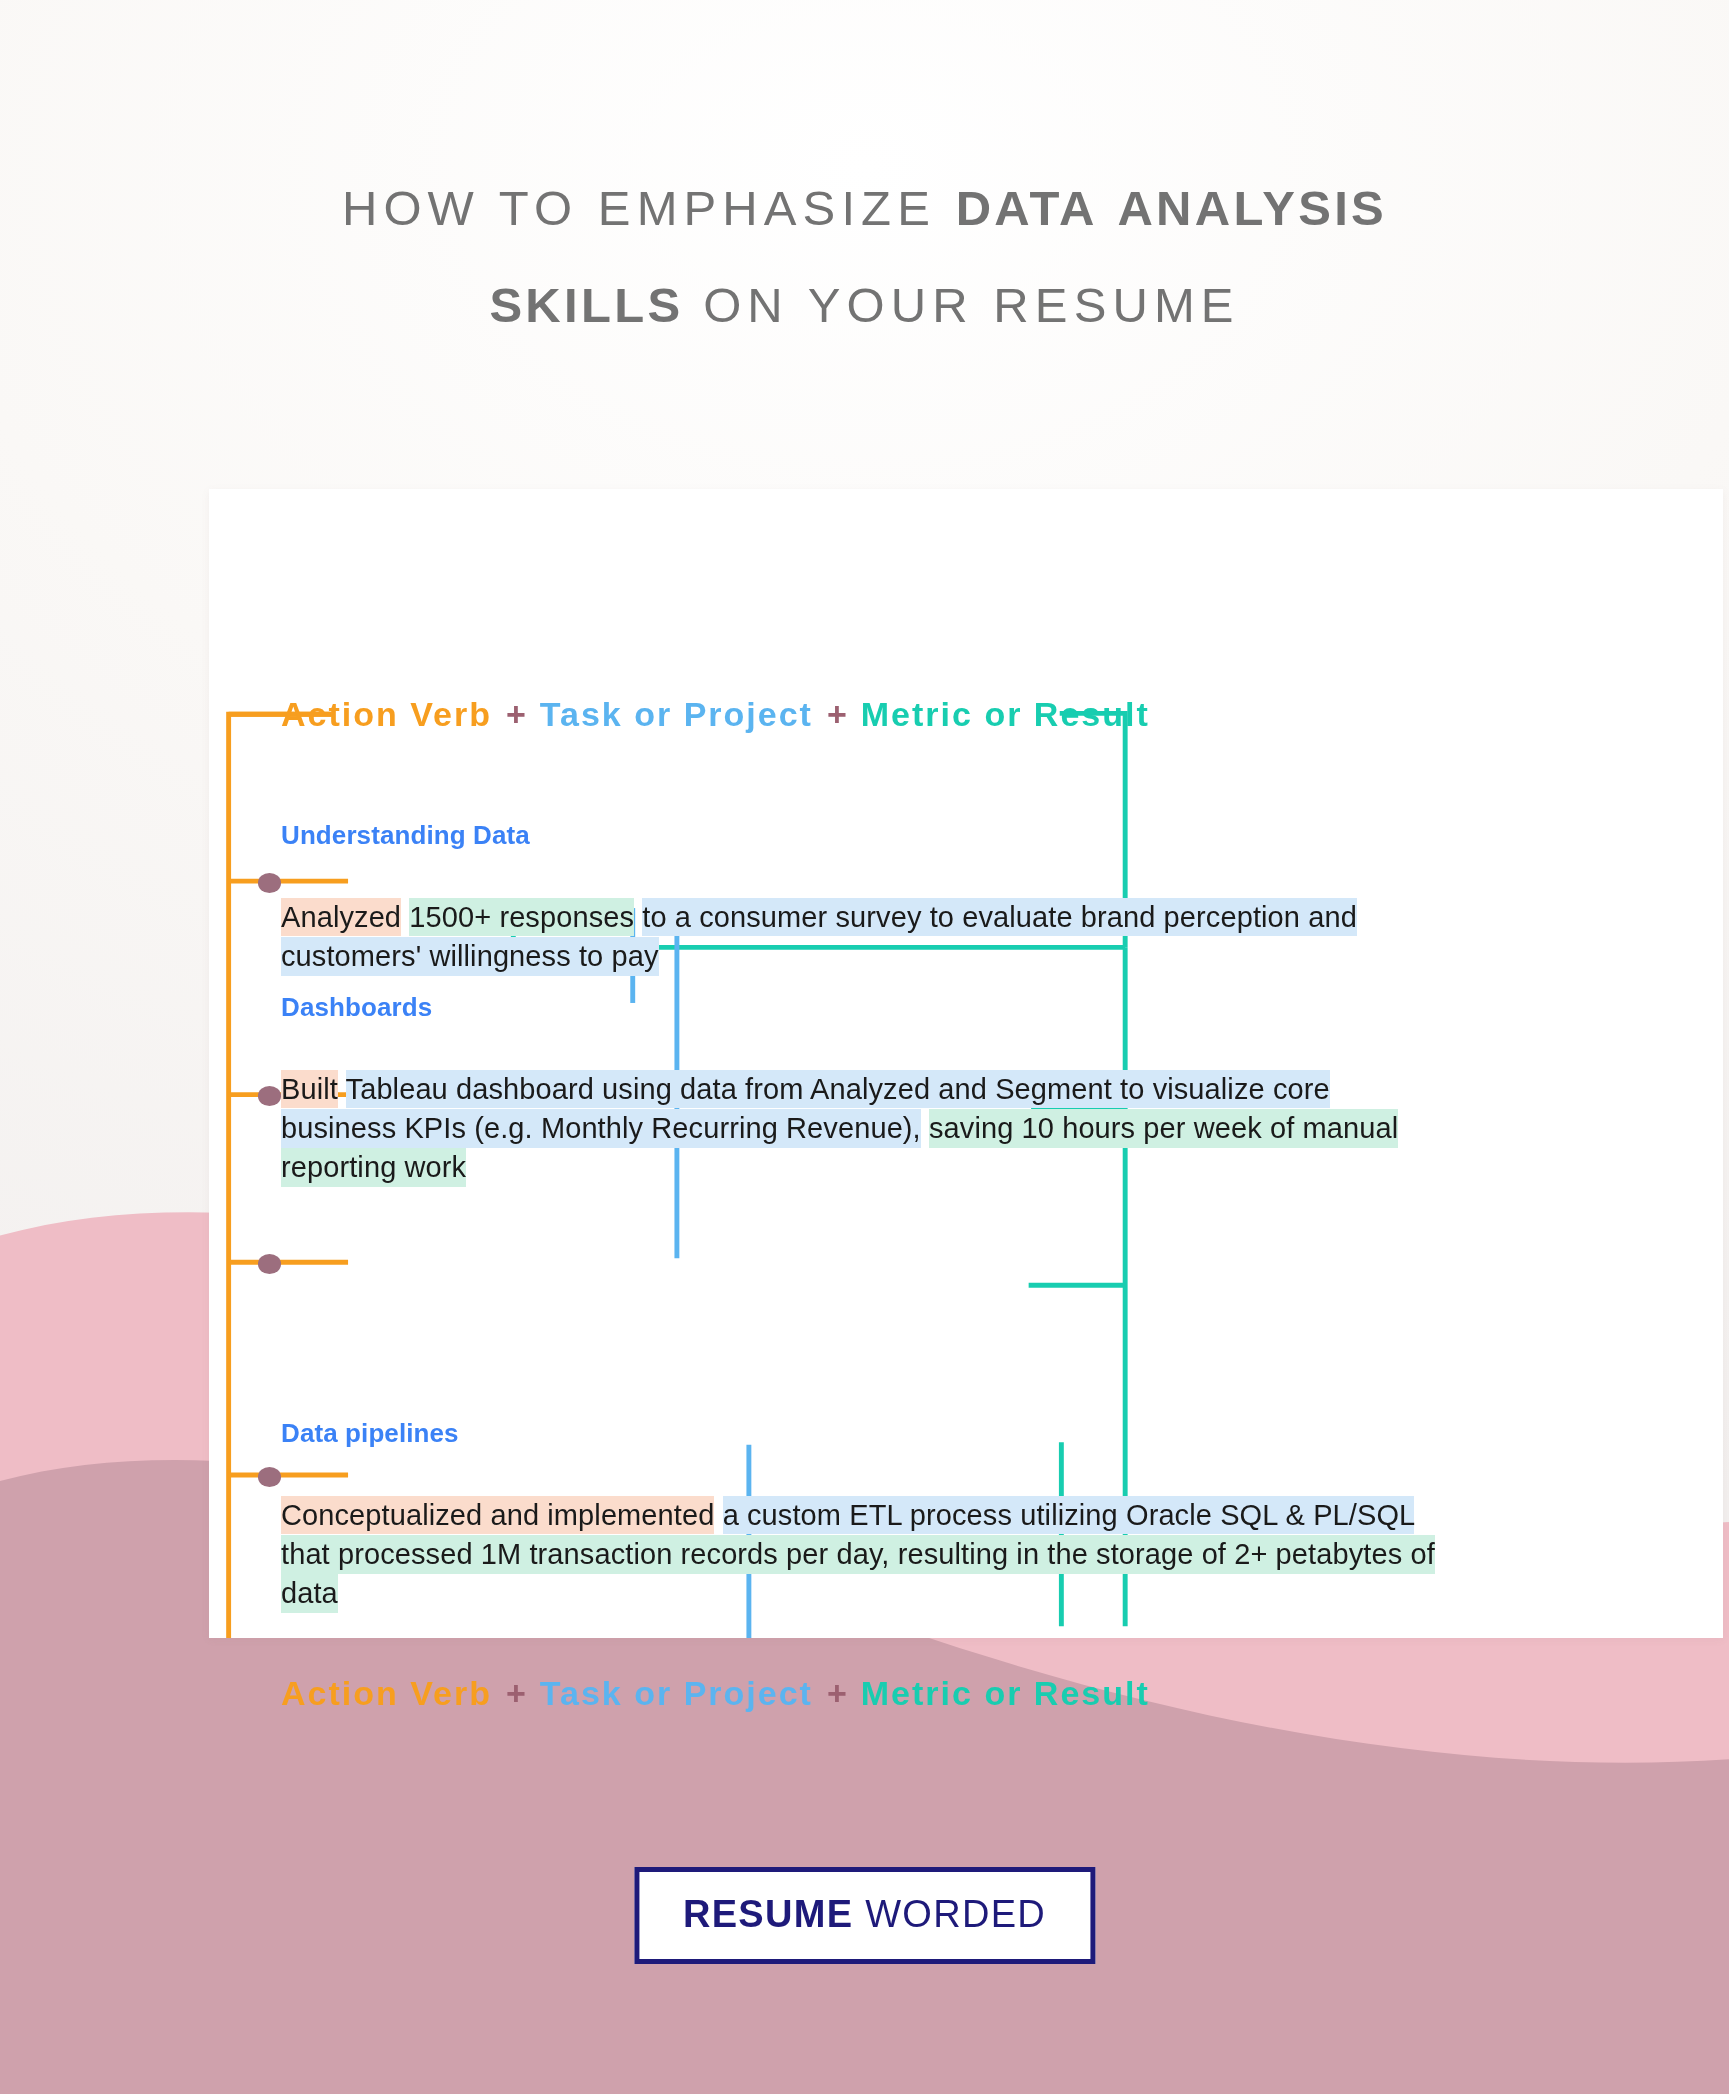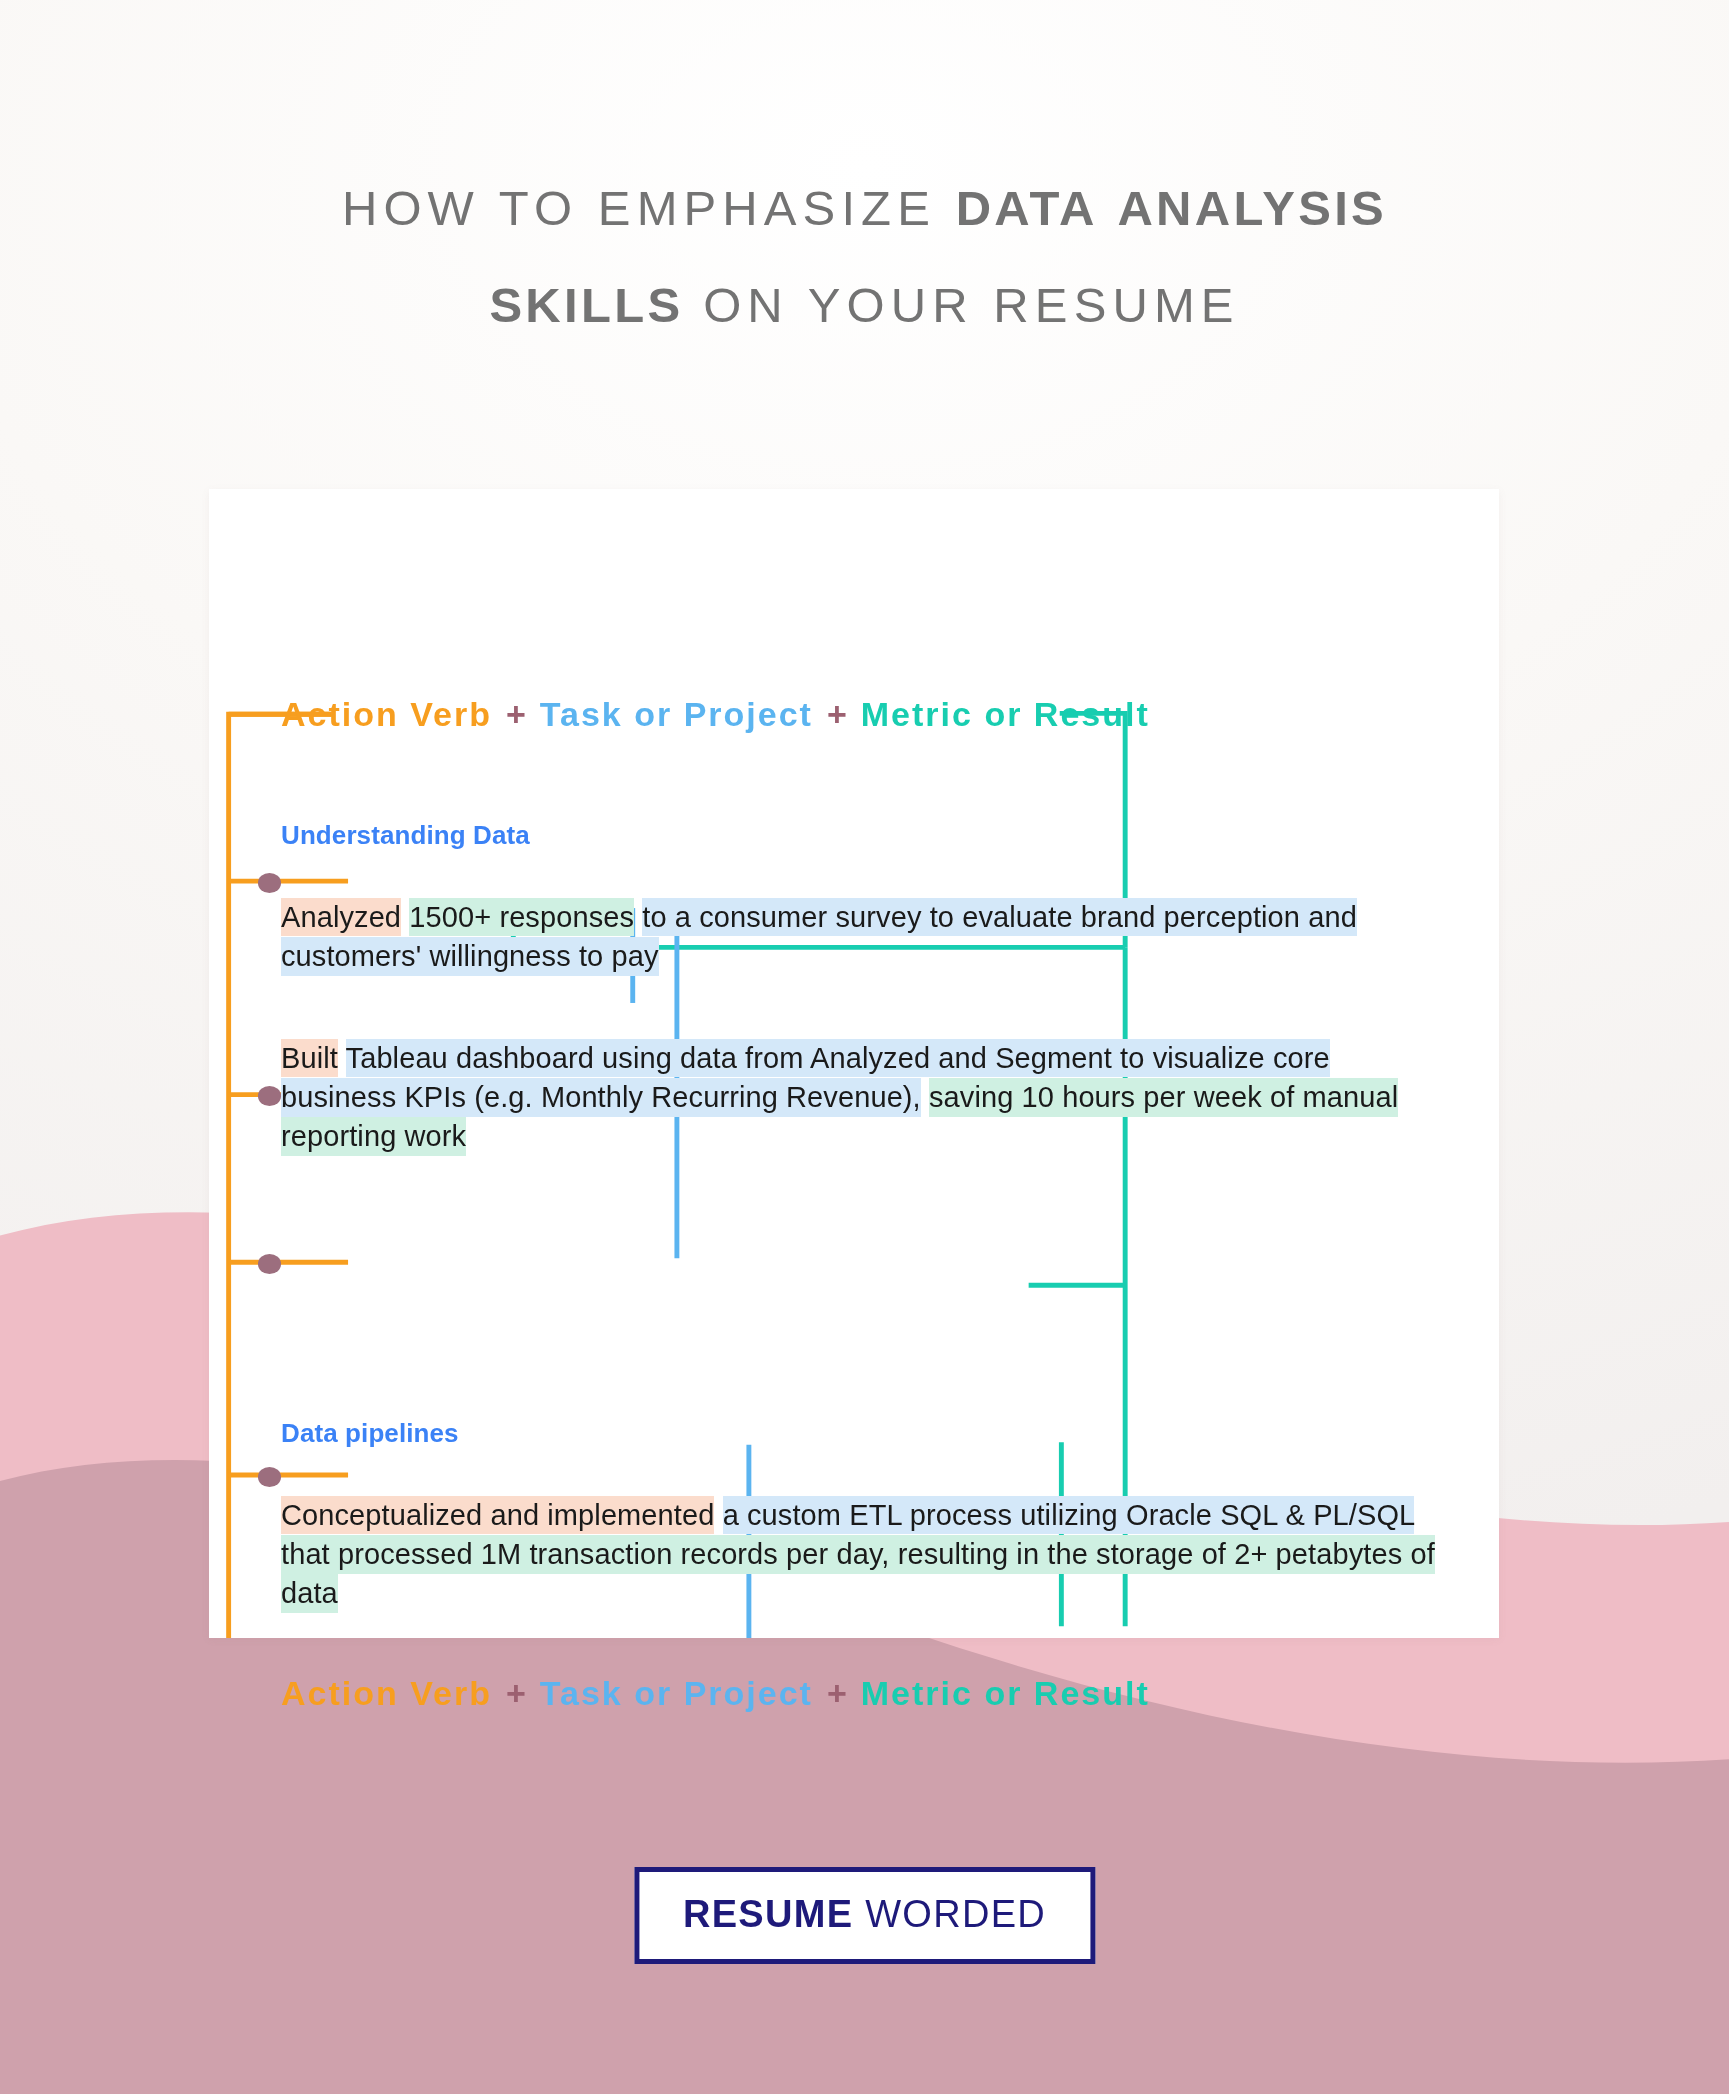--- a/index.html
+++ b/index.html
@@ -47,21 +47,21 @@
     font-weight: 400;
     padding: 0 245px;
   }
   #title .b { font-weight: 700; letter-spacing: 3.3px; }
 
   
   #card {
     position: absolute;
     left: 209px;
     top: 489px;
-    width: 1290px;
+    width: 1514px;
     height: 1149px;
     background: #FFFFFF;
     z-index: 2;
     box-shadow: 0 1.6px 8.2px rgba(140,110,115,0.08);
   }
 
   
   #connectors {
     position: absolute;
     left: 0; top: 0;
@@ -200,20 +200,21 @@
     <span class="seg-action">Action Verb</span><span class="plus">+</span><span class="seg-task">Task or Project</span><span class="plus">+</span><span class="seg-metric">Metric or Result</span>
   </div>
 
   <div class="bullet" id="bullet-1">
     <div class="bullet-title">Understanding Data</div>
     <div class="bullet-body"><span class="hl-verb">Analyzed</span> <span class="hl-metric">1500+ responses</span> <span class="hl-task">to a consumer survey to evaluate brand perception and customers' willingness to pay</span></div>
   </div>
   <div class="bullet-dot" style="left:49px; top:384px;"></div>
 
   <div class="bullet" id="bullet-2">
+    <div class="bullet-title">Dashboards</div>
     <div class="bullet-body"><span class="hl-verb">Built</span> <span class="hl-task">Tableau dashboard using data from Analyzed and Segment to visualize core business KPIs (e.g. Monthly Recurring Revenue),</span> <span class="hl-metric">saving 10 hours per week of manual reporting work</span></div>
   </div>
   <div class="bullet-dot" style="left:49px; top:597px;"></div>
 
   <div class="bullet-dot" style="left:49px; top:765px;"></div>
 
   <div class="bullet" id="bullet-4">
     <div class="bullet-title">Data pipelines</div>
     <div class="bullet-body"><span class="hl-verb">Conceptualized and implemented</span> <span class="hl-task">a custom ETL process utilizing Oracle SQL &amp; PL/SQL</span> <span class="hl-metric">that processed 1M transaction records per day, resulting in the storage of 2+ petabytes of data</span></div>
   </div>

